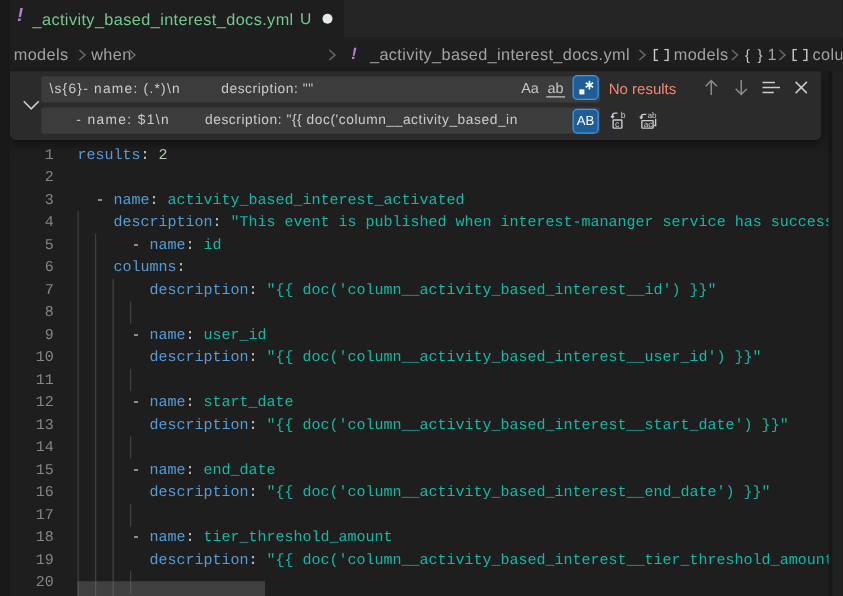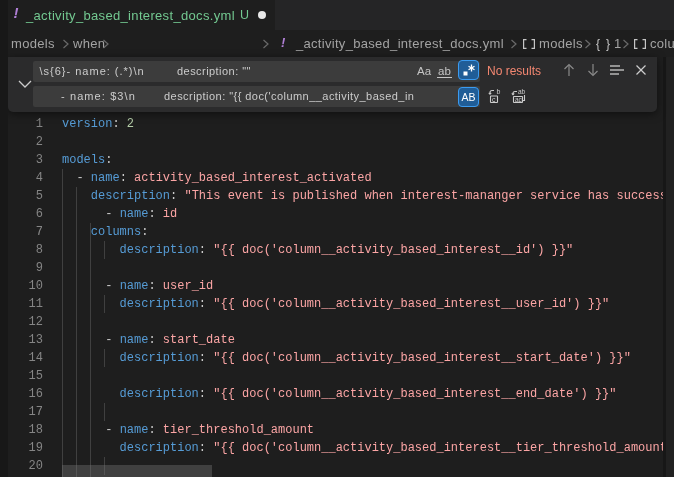--- a/index.html
+++ b/index.html
@@ -26,21 +26,21 @@
   #crumbbang { position:absolute; top:5px; color:#b180d7; font-weight:bold; font-style:italic; font-size:13px; }
 
   
   #editor { left:8px; top:57px; width:655px; height:420px; background:#1e1e1e; overflow:hidden; }
   #gutter { left:8px; top:115px; width:35px; text-align:right; color:#858585;
             font-family:"Liberation Mono",monospace; font-size:12px; line-height:18px; }
   #code { left:62px; top:115px; width:601px; color:#d4d4d4; overflow:hidden;
           font-family:"Liberation Mono",monospace; font-size:12px; line-height:18px; }
   #code > div { white-space:pre; height:18px; }
   .k { color:#569cd6; }
-  .s { color:#fca5a5; }
+  .s { color:#14b8a6; }
   .num { color:#b5cea8; }
   .p { color:#cccccc; }
   .guide { position:absolute; width:1px; background:#404040; }
 
   
   #seam1 { left:663px; top:57px; width:3px; height:420px; background:#171717; }
   #seam2 { left:666px; top:57px; width:8px; height:420px; background:#212121; }
 
   
   #hscroll { left:62px; top:465px; width:150px; height:12px; background:rgba(121,121,121,0.38); z-index:20; }
@@ -106,35 +106,35 @@
       <path d="M4.5 0.6 H1.6 V9.4 H4.5 M9.5 0.6 H12.4 V9.4 H9.5" stroke="#c5c5c5" stroke-width="1.2" fill="none"></path>
     </svg>
   <span class="ci" style="left:650px">columns</span>
 </div>
 
 <div class="abs" id="editor"></div>
 
 <div class="abs" id="gutter">1<br>2<br>3<br>4<br>5<br>6<br>7<br>8<br>9<br>10<br>11<br>12<br>13<br>14<br>15<br>16<br>17<br>18<br>19<br>20</div>
 
 <div class="abs" id="code">
-    <div><span class="k">version</span><span class="p">:</span> <span class="num">2</span></div>
-<div>&nbsp;</div>
-<div><span class="k">models</span><span class="p">:</span></div>
+    <div><span class="k">results</span><span class="p">:</span> <span class="num">2</span></div>
+<div>&nbsp;</div>
 <div>  <span class="p">-</span> <span class="k">name</span><span class="p">:</span> <span class="s">activity_based_interest_activated</span></div>
 <div>    <span class="k">description</span><span class="p">:</span> <span class="s">"This event is published when interest-mananger service has successfully activated interest"</span></div>
 <div>      <span class="p">-</span> <span class="k">name</span><span class="p">:</span> <span class="s">id</span></div>
 <div>    <span class="k">columns</span><span class="p">:</span></div>
 <div>        <span class="k">description</span><span class="p">:</span> <span class="s">"{{ doc('column__activity_based_interest__id') }}"</span></div>
 <div>&nbsp;</div>
 <div>      <span class="p">-</span> <span class="k">name</span><span class="p">:</span> <span class="s">user_id</span></div>
 <div>        <span class="k">description</span><span class="p">:</span> <span class="s">"{{ doc('column__activity_based_interest__user_id') }}"</span></div>
 <div>&nbsp;</div>
 <div>      <span class="p">-</span> <span class="k">name</span><span class="p">:</span> <span class="s">start_date</span></div>
 <div>        <span class="k">description</span><span class="p">:</span> <span class="s">"{{ doc('column__activity_based_interest__start_date') }}"</span></div>
 <div>&nbsp;</div>
+<div>      <span class="p">-</span> <span class="k">name</span><span class="p">:</span> <span class="s">end_date</span></div>
 <div>        <span class="k">description</span><span class="p">:</span> <span class="s">"{{ doc('column__activity_based_interest__end_date') }}"</span></div>
 <div>&nbsp;</div>
 <div>      <span class="p">-</span> <span class="k">name</span><span class="p">:</span> <span class="s">tier_threshold_amount</span></div>
 <div>        <span class="k">description</span><span class="p">:</span> <span class="s">"{{ doc('column__activity_based_interest__tier_threshold_amount') }}"</span></div>
   </div>
 
 <div class="guide" style="left:62px; top:169px; height:308px;"></div>
 <div class="guide" style="left:76px; top:187px; height:290px;"></div>
 <div class="guide" style="left:90px; top:223px; height:254px;"></div>
 <div class="guide" style="left:104px; top:241px; height:18px;"></div>
@@ -184,21 +184,21 @@
         <path d="M2 12 H11"></path>
     </g>
   </svg>
   <svg class="icon" style="left:625px; top:5px;" width="16" height="16" viewBox="0 0 16 16">
     <g stroke="#cccccc" stroke-width="1.2" fill="none">
       <path d="M3.5 3.5 L12.5 12.5"></path>
         <path d="M12.5 3.5 L3.5 12.5"></path>
     </g>
   </svg>
 
-  <div class="inp" id="rinp"><span class="seg" style="left:28px; letter-spacing:1.1px">- name: $3\n</span><span class="seg" style="left:131px; letter-spacing:0.45px">description: "{{ doc('column__activity_based_in</span><span style="position:absolute; left:423px; top:0; width:24px; height:21px; background:#3c3c3c;"></span></div>
+  <div class="inp" id="rinp"><span class="seg" style="left:28px; letter-spacing:1.1px">- name: $1\n</span><span class="seg" style="left:131px; letter-spacing:0.45px">description: "{{ doc('column__activity_based_in</span><span style="position:absolute; left:423px; top:0; width:24px; height:21px; background:#3c3c3c;"></span></div>
   <div class="bluebox" style="left:450px; top:30px; font-size:10.5px;">AB</div>
 
   <svg class="ricon" style="left:479px;" width="16" height="16" viewBox="0 0 16 16">
     <g stroke="#cccccc" stroke-width="1.1" fill="none">
       <path d="M7 2.5 H5 C3.9 2.5 3 3.4 3 4.5 V6"></path>
       <path d="M1.8 4.8 L3 6.2 L4.2 4.8"></path>
       <rect x="3.5" y="8" width="7" height="6.5" rx="0.5"></rect>
     </g>
     <text x="9.5" y="6" font-size="7" fill="#cccccc" font-family="Liberation Sans">b</text>
     <text x="5" y="13.5" font-size="7" fill="#cccccc" font-family="Liberation Sans">c</text>

